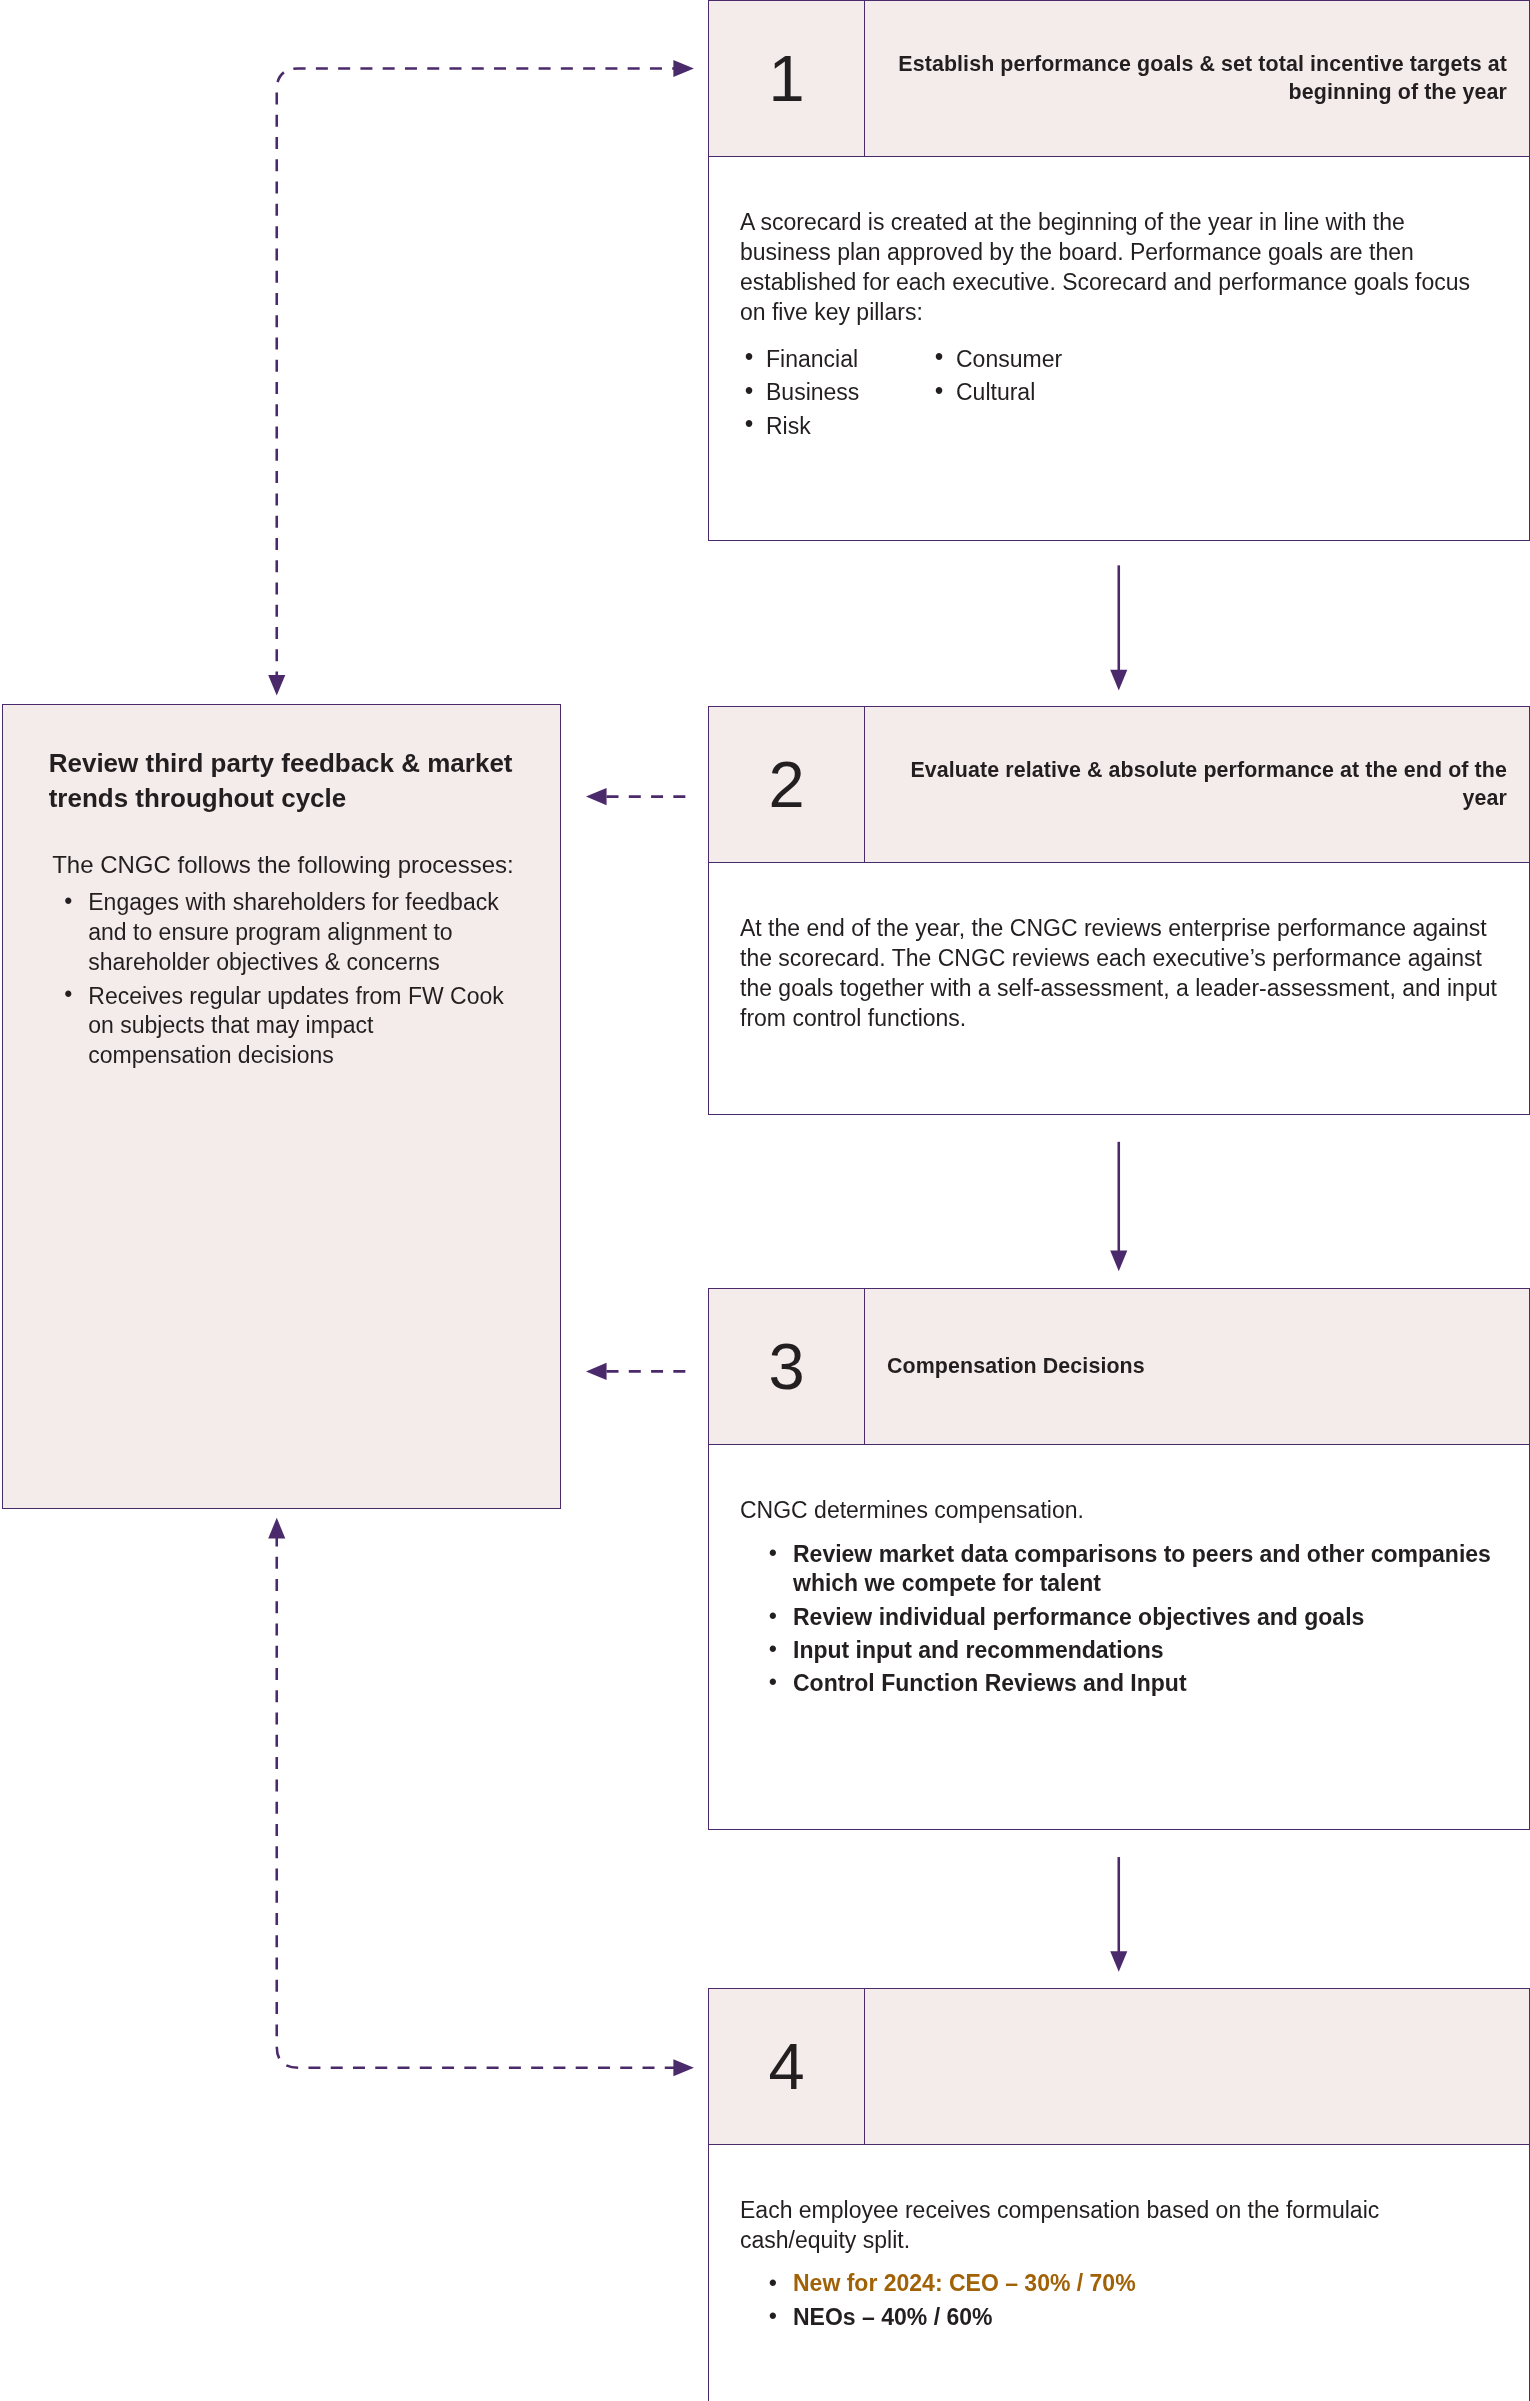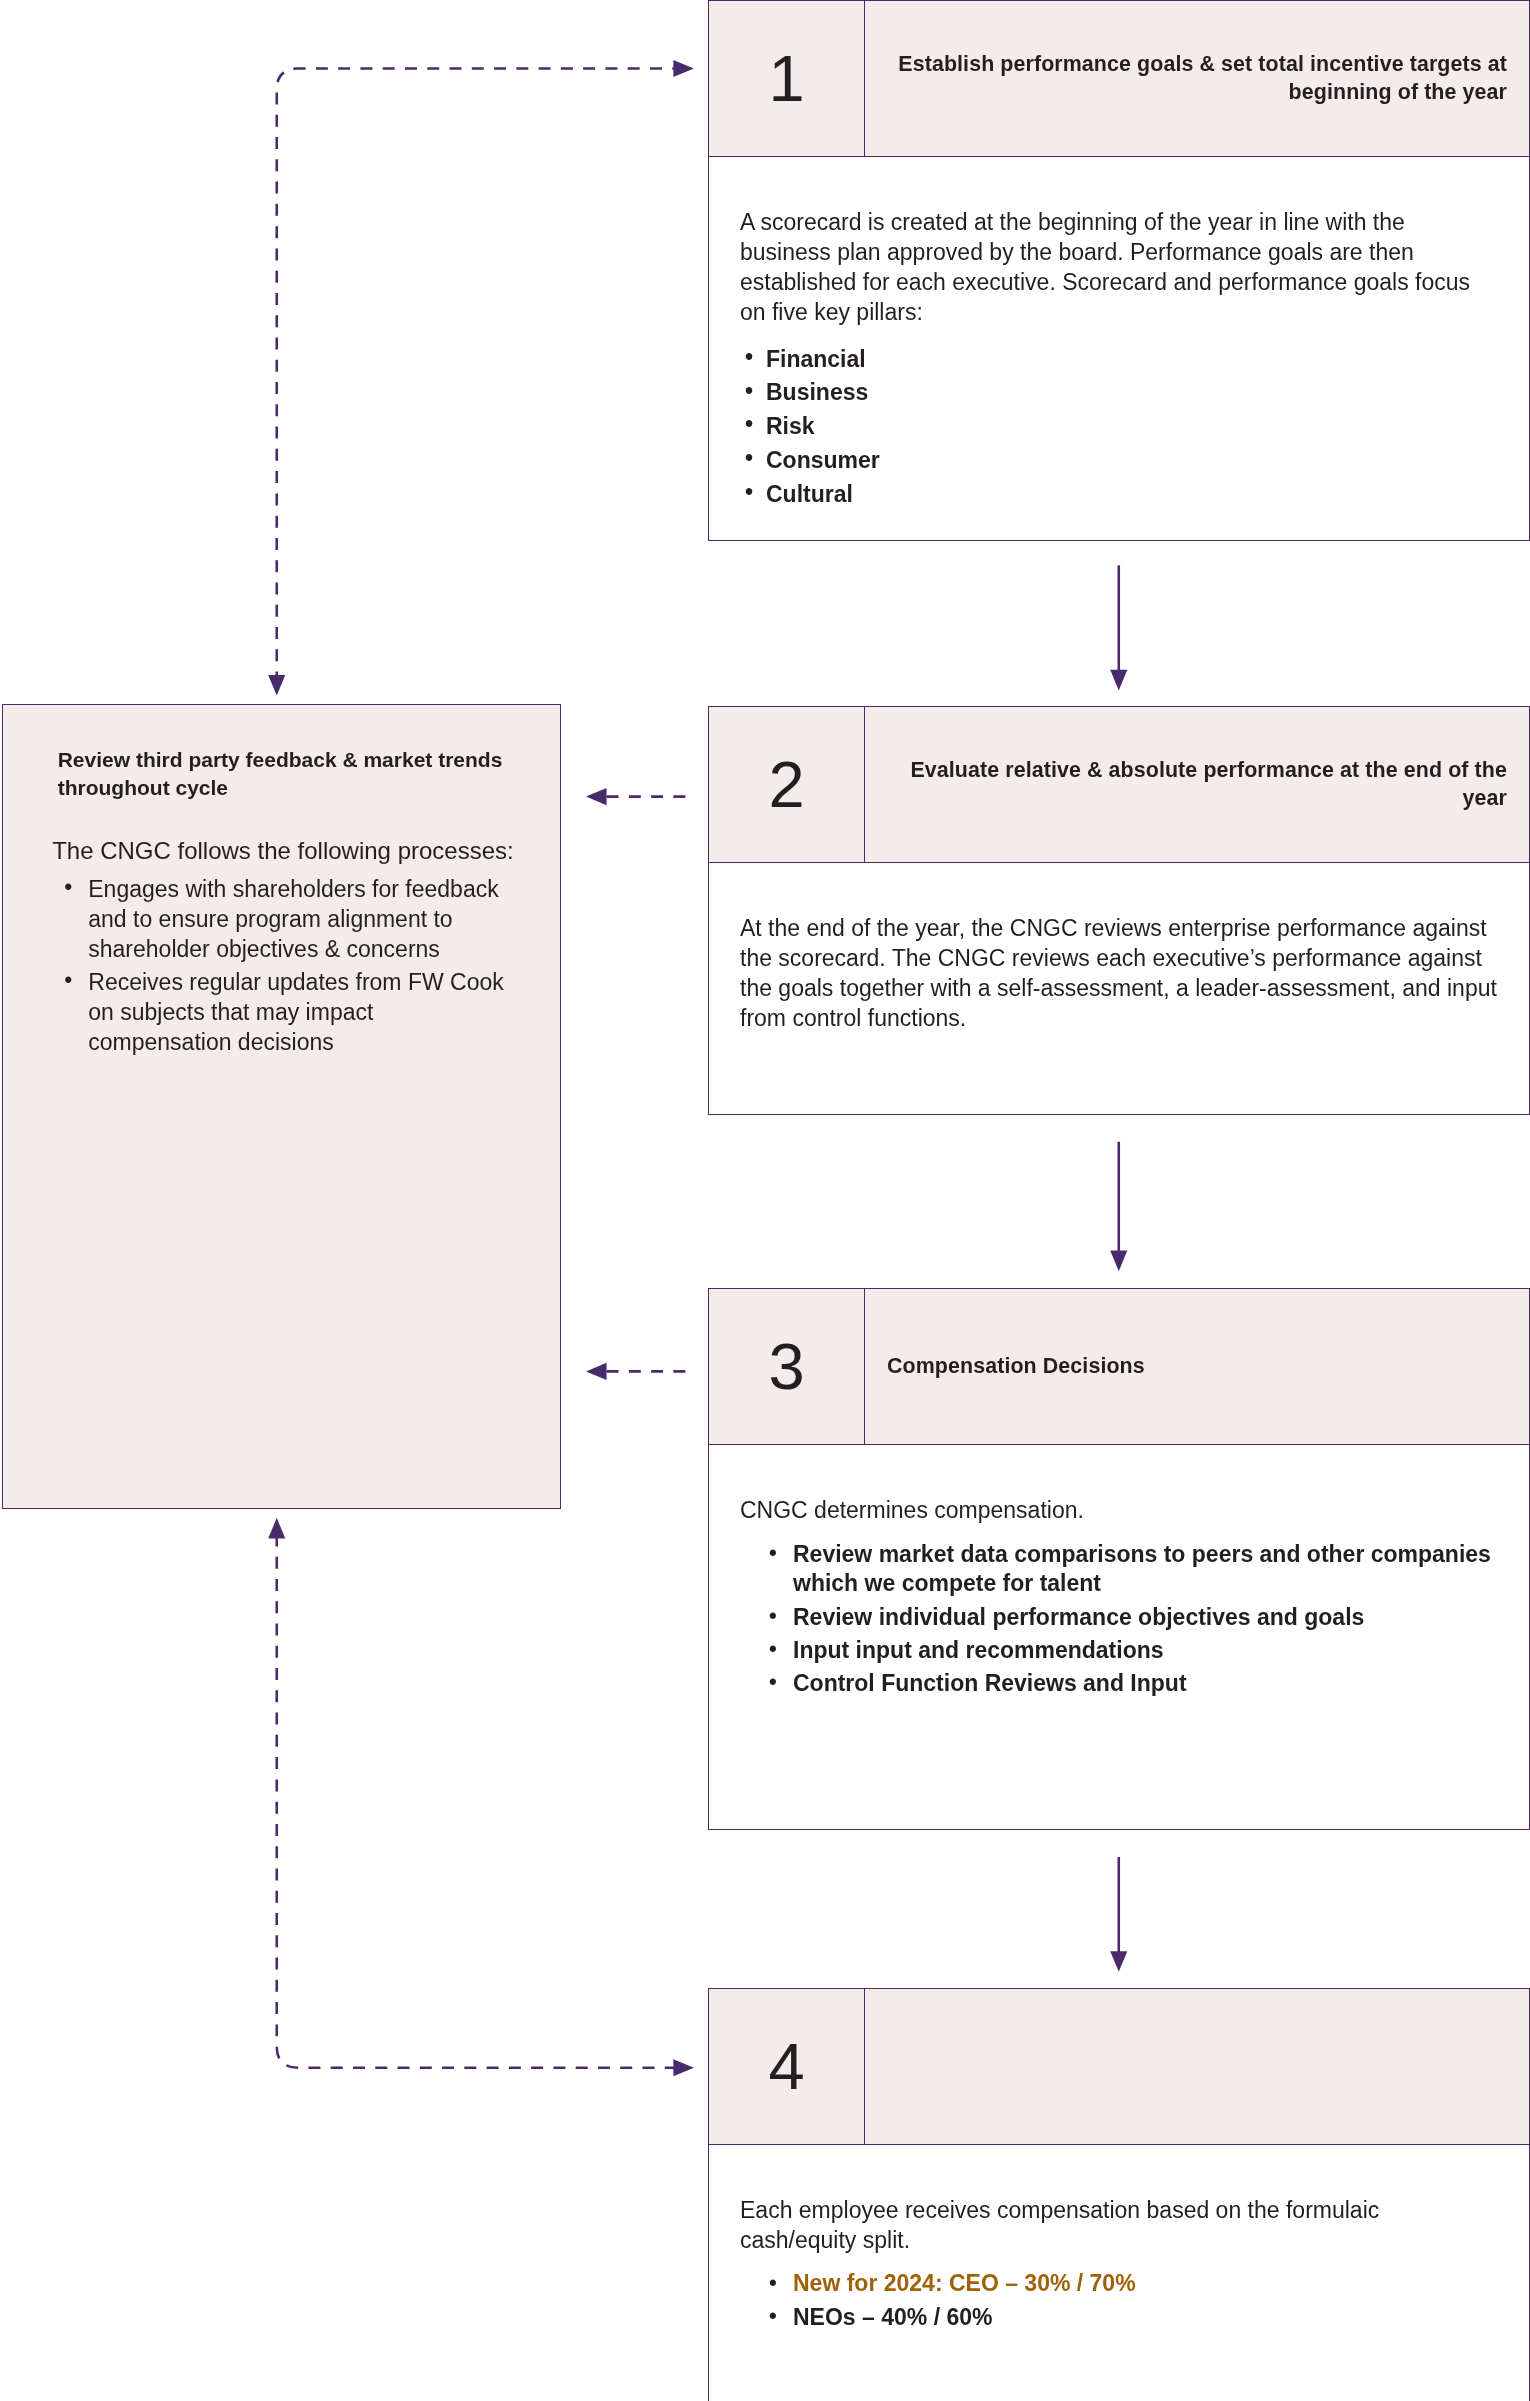--- a/index.html
+++ b/index.html
@@ -86,23 +86,22 @@
     top: -0.9px;
     font-size: 22px;
     color: #231f20;
   }
   ul.bold li { font-weight: bold; }
 
   
   .pillars {
     display: flex;
     margin-top: 17px;
-    font-weight: bold;
+    font-weight: normal;
     font-size: 23px;
-    flex-direction: column;
   }
   .pillars ul {
     margin: 0;
     padding: 0;
     list-style: none;
   }
   .pillars li {
     position: relative;
     padding-left: 26px;
     margin-bottom: 4.3px;
@@ -123,24 +122,24 @@
     left: 1.7px;
     top: 704px;
     width: 559px;
     height: 805px;
     box-sizing: border-box;
     border: 1.7px solid #4b2a6b;
     background: #f4eceb;
     padding: 41px 46px 0 46px;
   }
   #feedback-panel .fb-title {
-    font-size: 21px;
+    font-size: 26px;
     font-weight: bold;
     line-height: 1.34;
-    margin: 0 0 33px 9px;
+    margin: 0 0 33px 0;
   }
   #feedback-panel .fb-intro {
     font-size: 24px;
     line-height: 1.3;
     margin: 0 0 8.6px 0;
     text-align: right;
   }
   #feedback-panel ul {
     margin: 0;
     padding: 0 0 0 8.6px;

